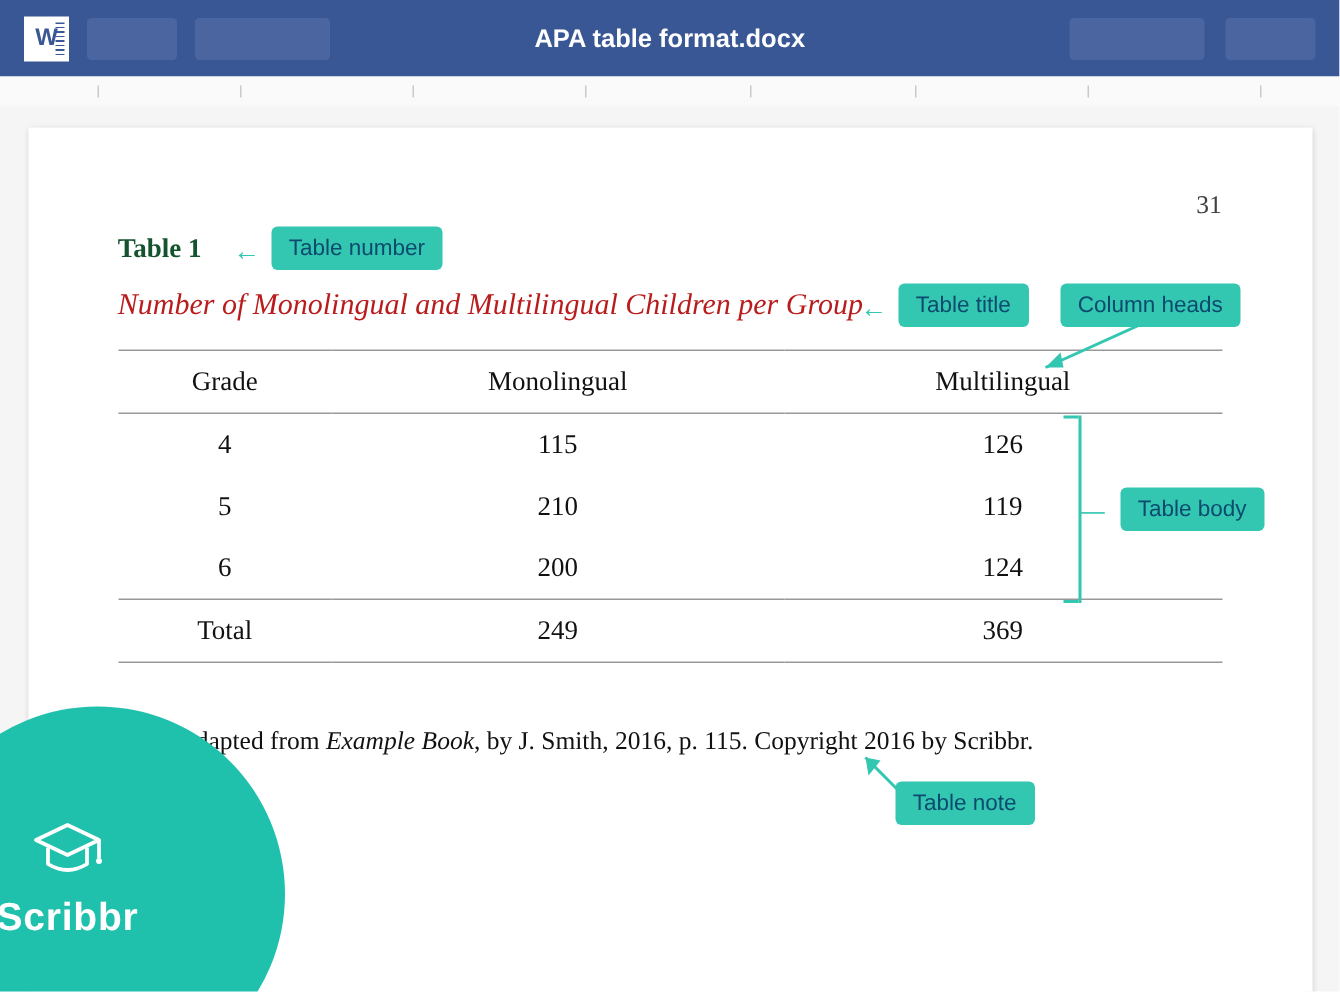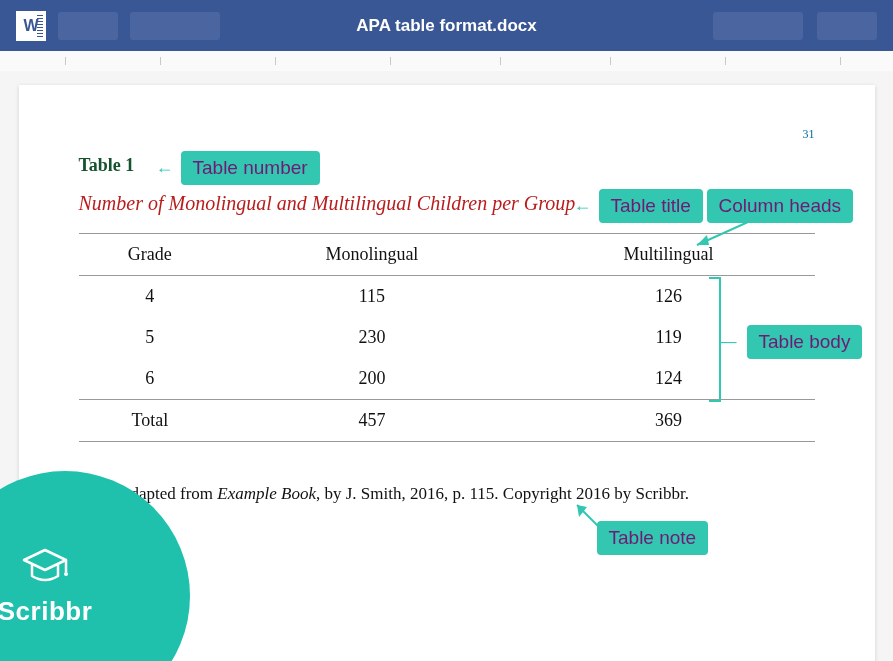--- a/index.html
+++ b/index.html
@@ -77,22 +77,22 @@
   background: #fff;
   box-shadow: 0 1px 4px rgba(0,0,0,0.15);
   height: 580px;
   padding: 50px 60px 40px 60px;
   position: relative;
 }
 .page-number {
   position: absolute;
   top: 42px;
   right: 60px;
-  font-size: 12px;
-  color: #0369a1;
+  font-size: 17px;
+  color: #404040;
 }
 .table-number {
   font-weight: bold;
   font-size: 18px;
   color: #14532d;
   margin-top: 20px;
 }
 .table-title {
   font-style: italic;
   font-size: 20px;
@@ -124,23 +124,23 @@
 .table-note {
   margin-top: 42px;
   font-size: 17px;
   color: #111;
 }
 .table-note .note-label { font-style: italic; }
 .table-note .book { font-style: italic; }
 .label {
   position: absolute;
   background: #33c6b0;
-  color: #701a75;
-  font-family: Arial, sans-serif;
-  font-size: 19px;
+  color: #0c4a6e;
+  font-family: Arial, sans-serif;
+  font-size: 15px;
   padding: 6px 12px;
   border-radius: 4px;
   white-space: nowrap;
 }
 .arrow-left {
   position: absolute;
   color: #33c6b0;
   font-size: 18px;
   font-family: Arial, sans-serif;
   user-select: none;
@@ -225,31 +225,31 @@
       </tr>
     </thead>
     <tbody>
       <tr>
         <td>4</td>
         <td>115</td>
         <td>126</td>
       </tr>
       <tr>
         <td>5</td>
-        <td>230</td>
+        <td>210</td>
         <td>119</td>
       </tr>
       <tr>
         <td>6</td>
         <td>200</td>
         <td>124</td>
       </tr>
       <tr class="total-row">
         <td>Total</td>
-        <td>457</td>
+        <td>249</td>
         <td>369</td>
       </tr>
     </tbody>
   </table>
 
   <div class="table-note">
     <span class="note-label">Note</span><span>. Adapted from </span><span class="book">Example Book</span><span>, by J. Smith, 2016, p. 115. Copyright 2016 by Scribbr.</span>
   </div>
 
   <span class="arrow-left" style="top:72px; left:137px;">←</span>

